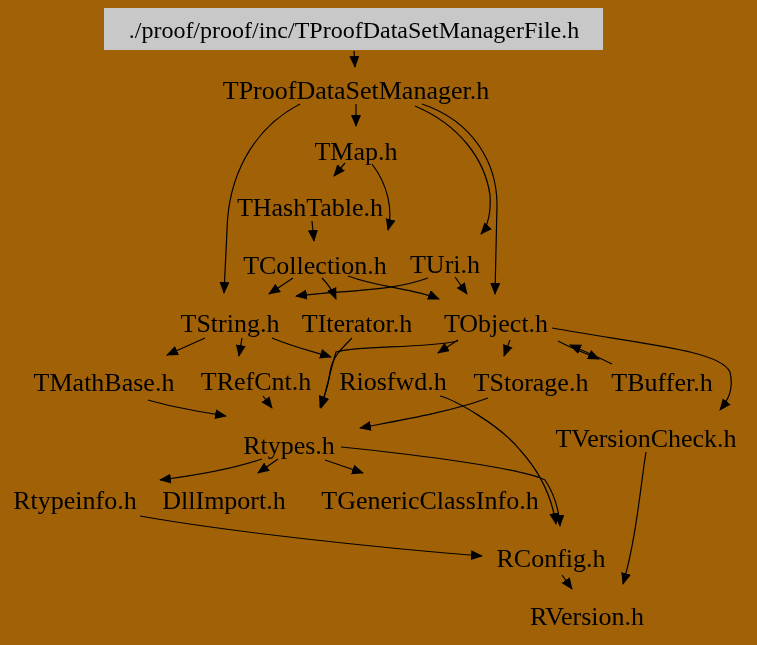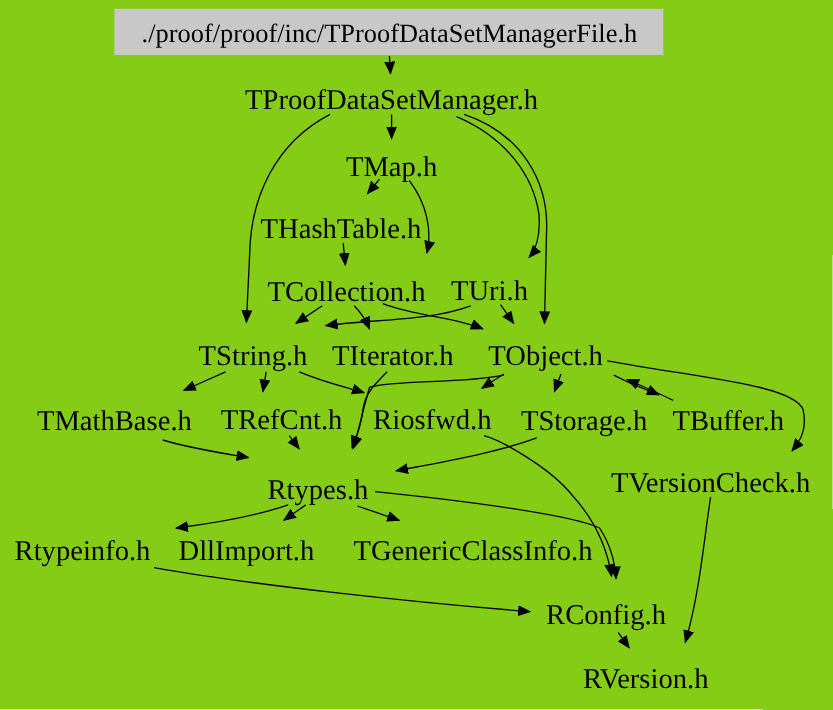--- a/index.html
+++ b/index.html
@@ -1,16 +1,16 @@
 <!DOCTYPE html>
 <html><head>
 <meta charset="utf-8">
 <style>
   html,body{margin:0;padding:0;background:#ffffff;}
-  .stage{position:relative;width:757px;height:645px;background:#84cc16;overflow:hidden;}
+  .stage{position:relative;width:757px;height:645px;background:#a16207;overflow:hidden;}
   svg{position:absolute;left:0;top:0;}
   text{font-family:"Liberation Serif","DejaVu Serif",serif;fill:#000;}
   .node-label{font-size:26px;}
   .root-label{font-size:24px;}
   path.edge{fill:none;stroke:#000;stroke-width:1.2;}
 </style>
 </head>
 <body>
 
 <div class="stage">

